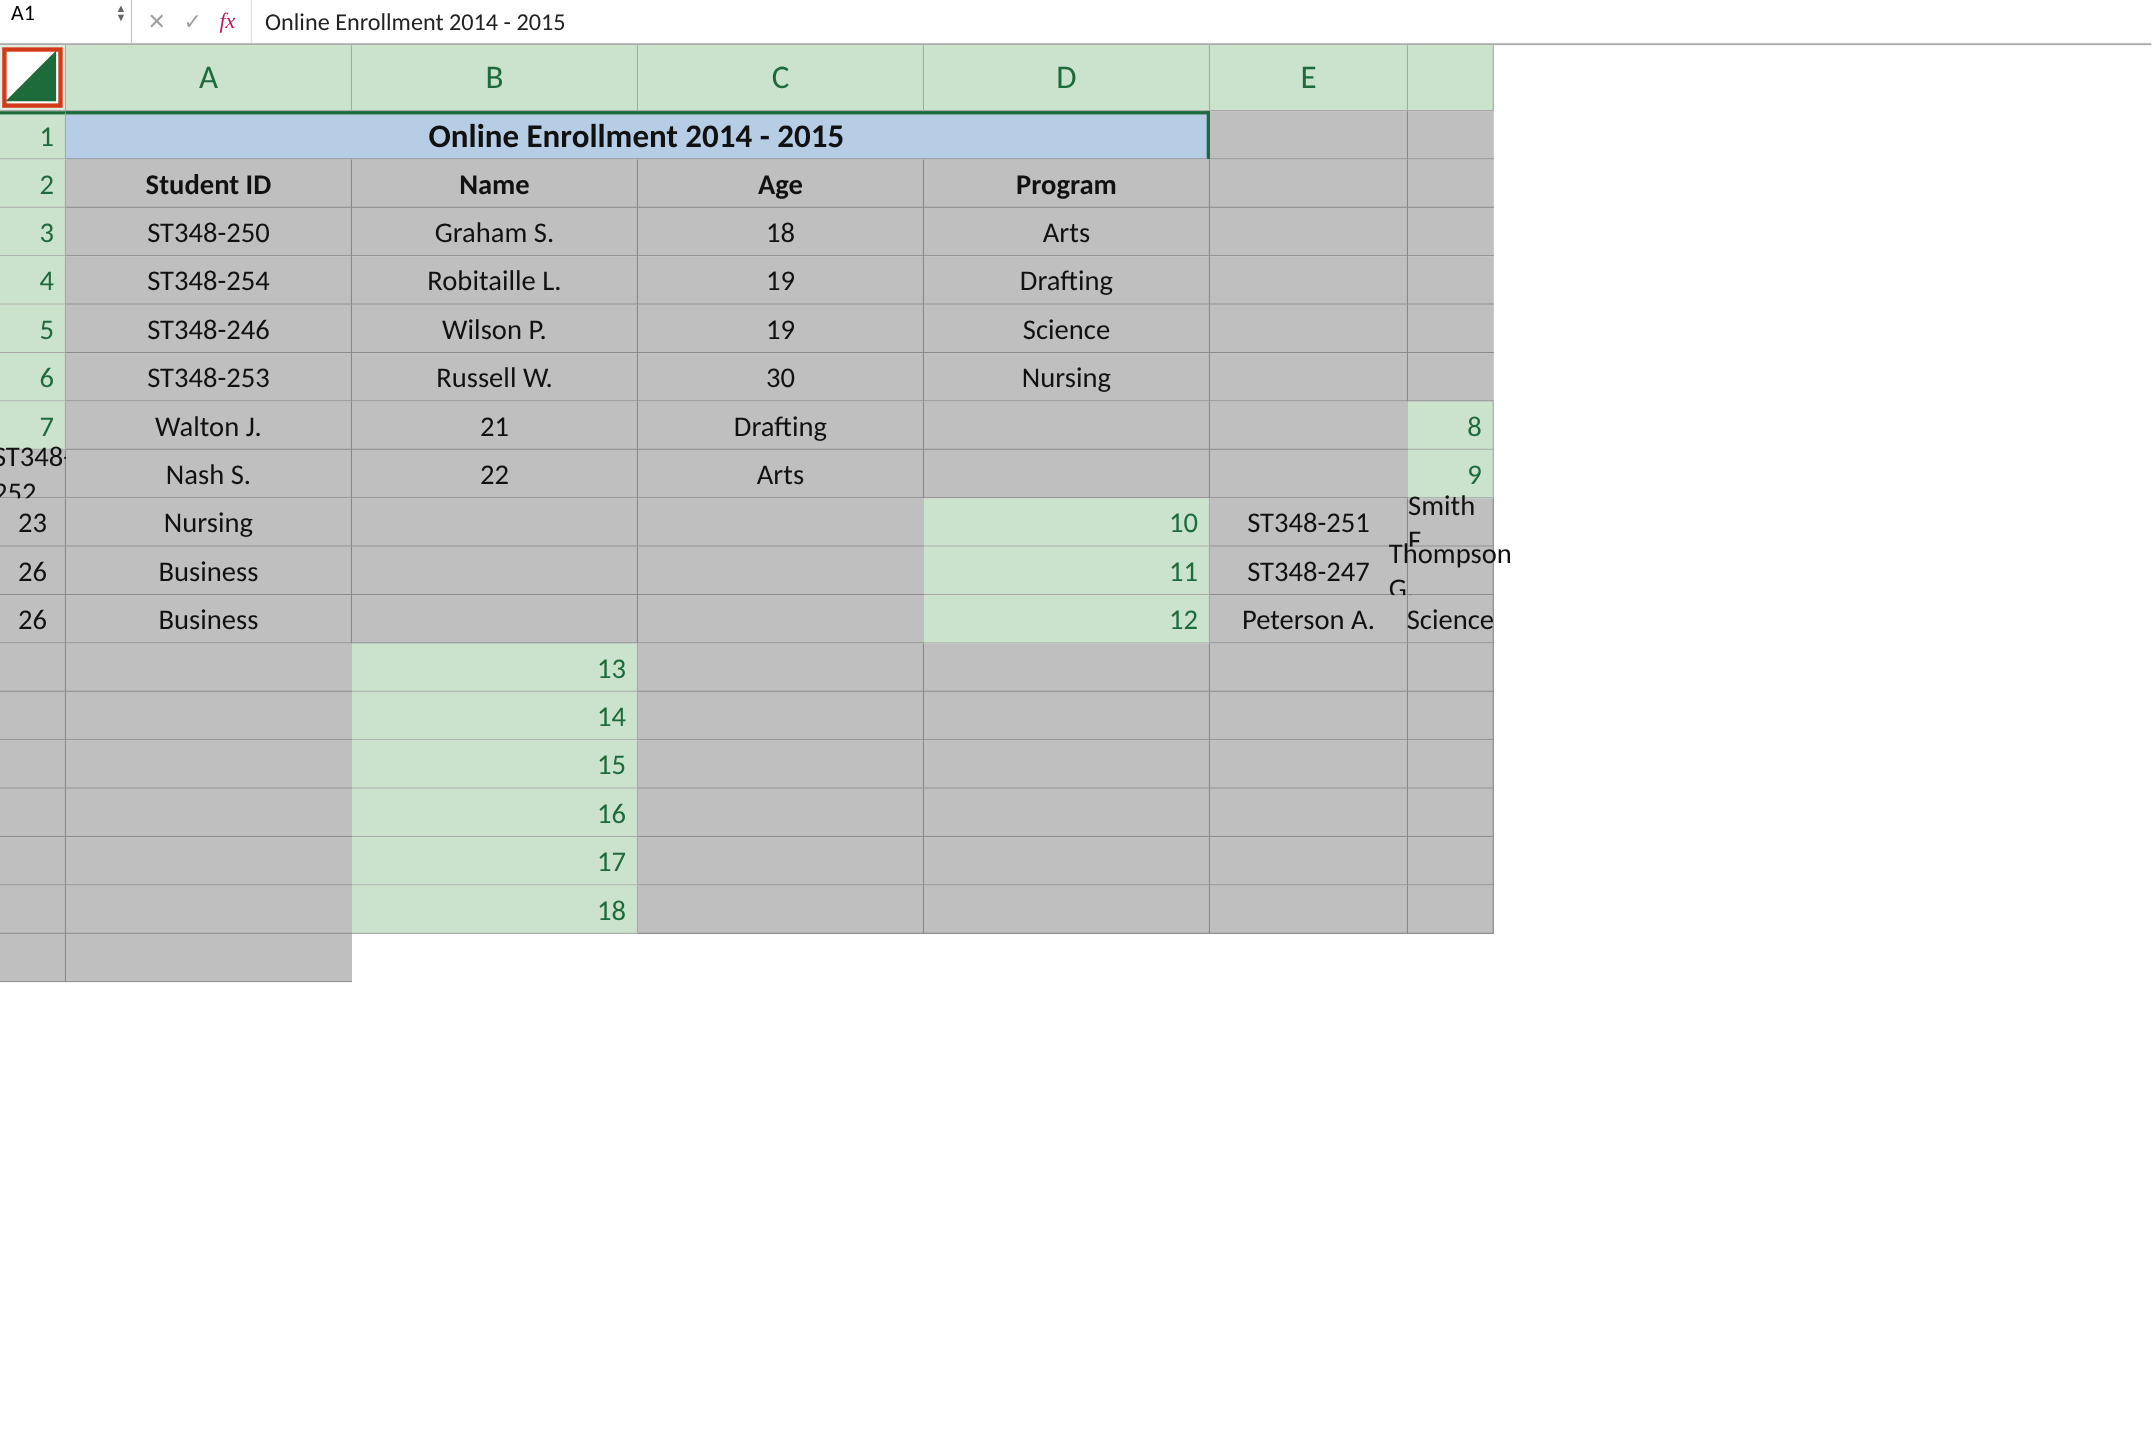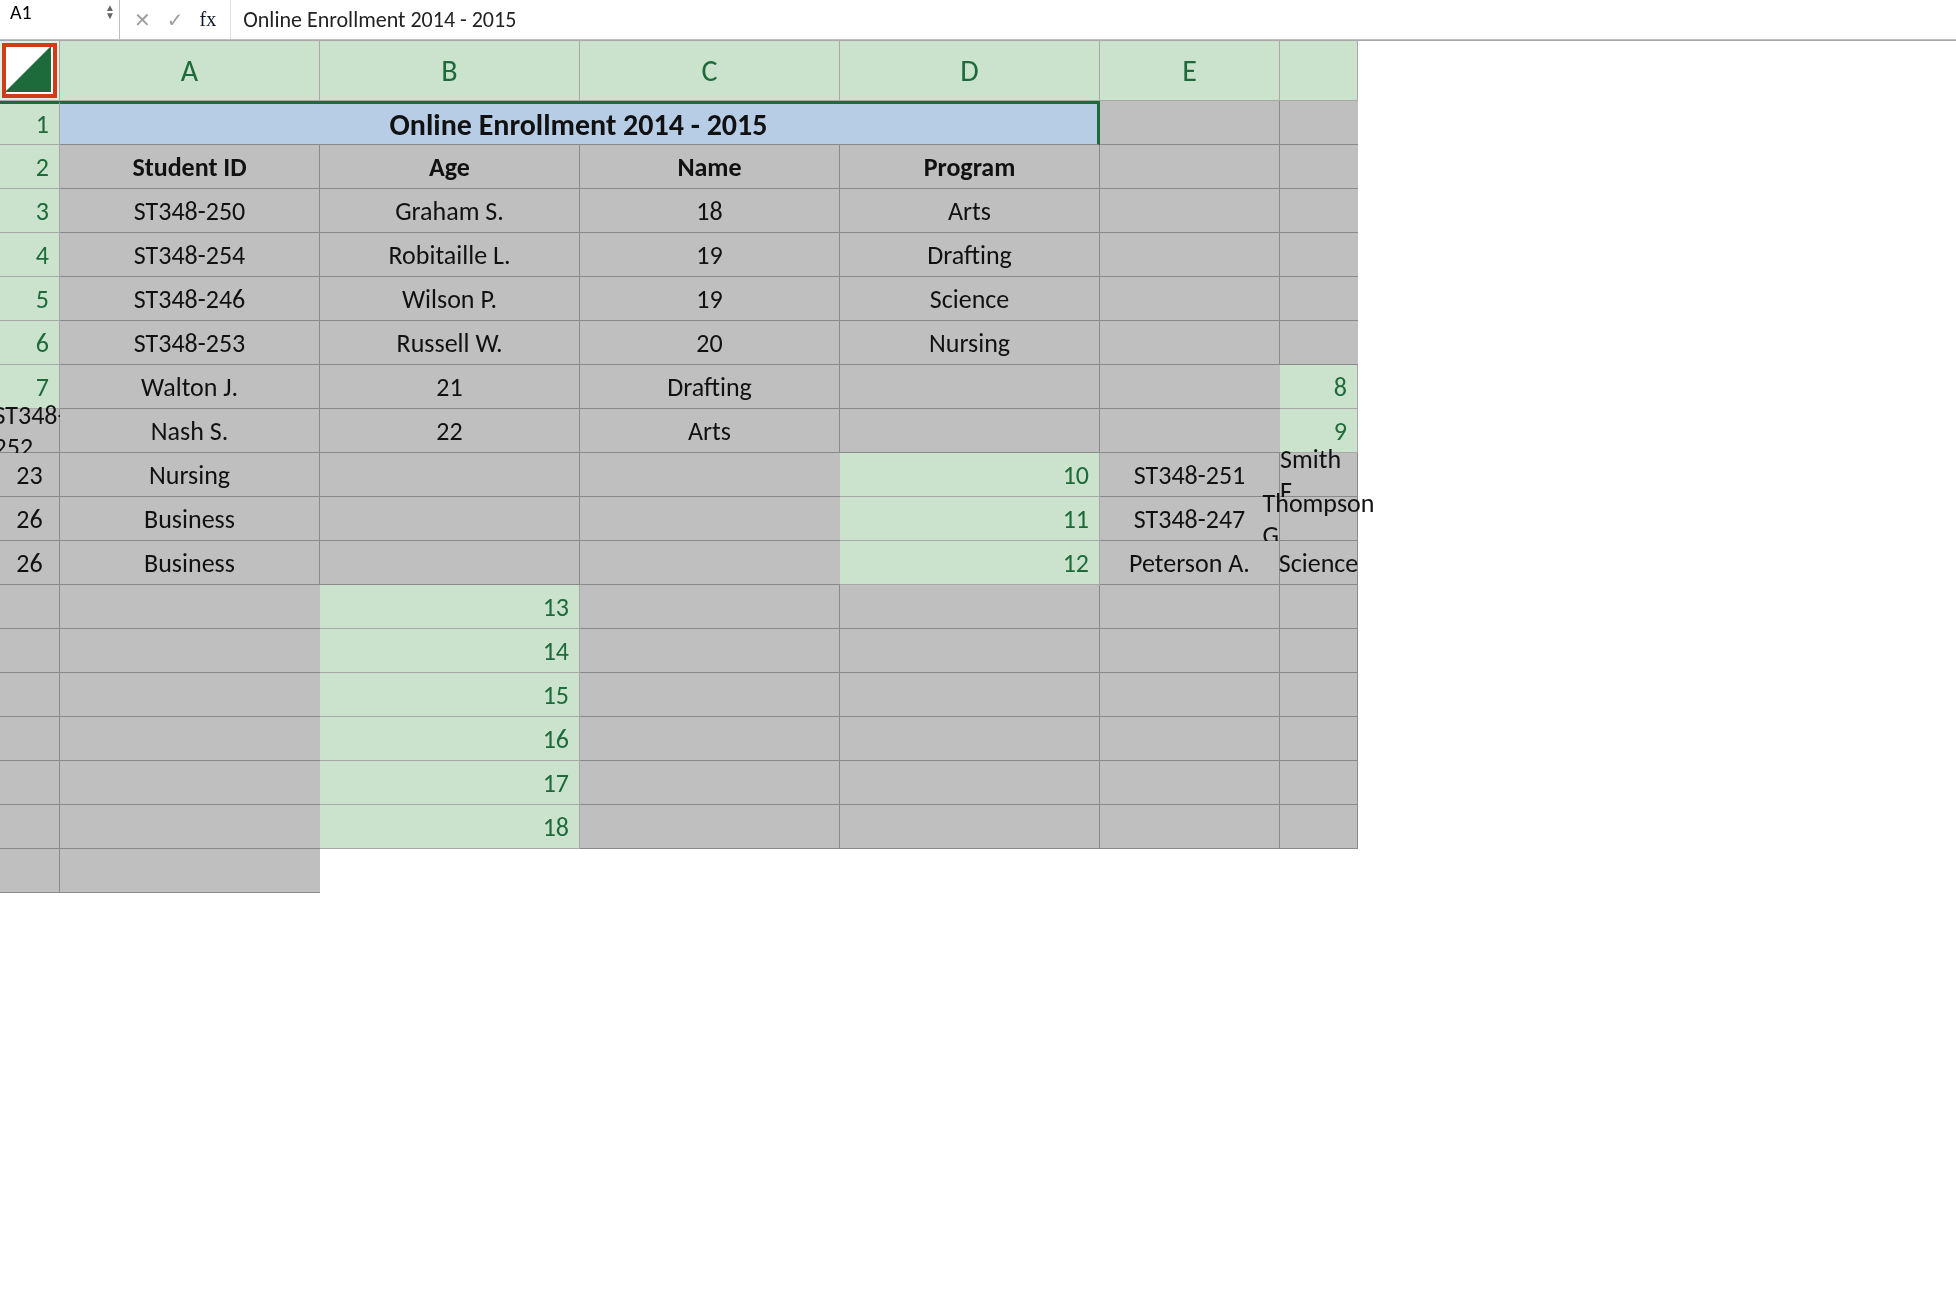--- a/index.html
+++ b/index.html
@@ -36,21 +36,22 @@
     .fx-controls {
       display: flex;
       align-items: center;
       gap: 16px;
       padding: 0 14px;
       color: #a0a0a0;
       font-size: 20px;
       border-right: 1px solid #e0e0e0;
     }
     .fx-label {
-      color: #0f172a;
+      font-style: italic;
+      color: #be185d;
       font-size: 20px;
       font-family: "Times New Roman", serif;
     }
     .formula-input {
       flex: 1;
       display: flex;
       align-items: center;
       padding-left: 12px;
       font-size: 22px;
       color: #222;
@@ -163,22 +164,22 @@
   <div class="col-header">E</div>
   <div class="col-header partial"></div>
 
   <div class="row-header row-1-header">1</div>
   <div class="cell title-cell" style="grid-column: span 4;">Online Enrollment 2014 - 2015</div>
   <div class="cell"></div>
   <div class="cell partial"></div>
 
   <div class="row-header">2</div>
   <div class="cell data-header">Student ID</div>
+  <div class="cell data-header">Name</div>
   <div class="cell data-header">Age</div>
-  <div class="cell data-header">Name</div>
   <div class="cell data-header">Program</div>
   <div class="cell"></div>
   <div class="cell partial"></div>
 
   <div class="row-header">3</div>
   <div class="cell">ST348-250</div>
   <div class="cell">Graham S.</div>
   <div class="cell">18</div>
   <div class="cell">Arts</div>
   <div class="cell"></div>
@@ -196,21 +197,21 @@
   <div class="cell">ST348-246</div>
   <div class="cell">Wilson P.</div>
   <div class="cell">19</div>
   <div class="cell">Science</div>
   <div class="cell"></div>
   <div class="cell partial"></div>
 
   <div class="row-header">6</div>
   <div class="cell">ST348-253</div>
   <div class="cell">Russell W.</div>
-  <div class="cell">20</div>
+  <div class="cell">30</div>
   <div class="cell">Nursing</div>
   <div class="cell"></div>
   <div class="cell partial"></div>
 
   <div class="row-header">7</div>
   <div class="cell">Walton J.</div>
   <div class="cell">21</div>
   <div class="cell">Drafting</div>
   <div class="cell"></div>
   <div class="cell partial"></div>

